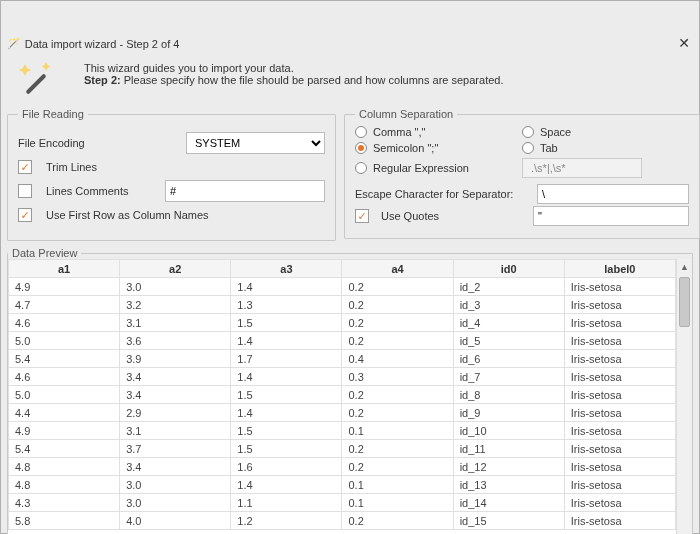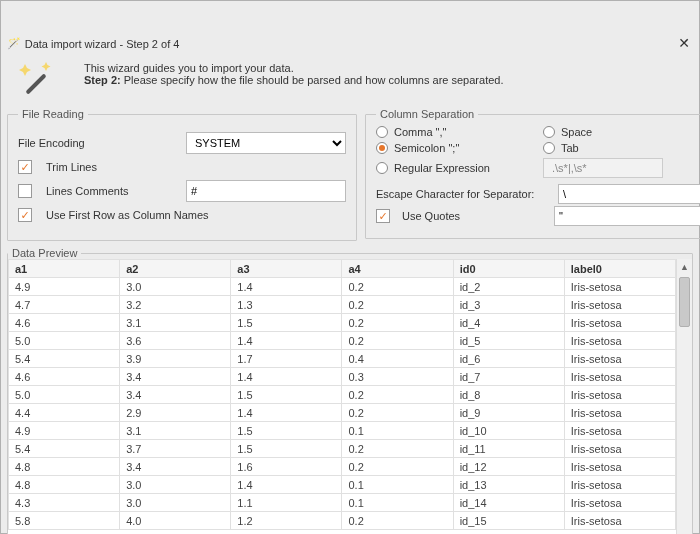--- a/index.html
+++ b/index.html
@@ -12,42 +12,42 @@
   .header { display:flex; padding:8px 15px 10px; gap:28px; }
   .header-text { font-size:11px; color:#333; }
   .content { display:flex; padding:2px 6px 0; gap:8px; }
   .col-left { flex:1; }
   .col-right { flex:1; }
   fieldset { border:1px solid #c8c8c8; border-radius:1px; margin:0; padding:6px 10px 12px; }
   legend { color:#555; padding:0 4px; }
   .row { display:flex; align-items:center; margin:6px 0; gap:8px; }
   .label { width:160px; color:#333; }
   select, input[type="text"] { height:22px; border:1px solid #bbb; background:#fff; font-size:11px; padding:0 4px; }
-  select.enc { width:160px; }
+  select.enc { width:139px; }
   input.comment { width:160px; }
   .chk { width:14px; height:14px; border:1px solid #999; background:#fff; display:inline-flex; align-items:center; justify-content:center; margin-right:6px; }
   .chk.checked::after { content:'✓'; color:#e6762b; font-size:11px; line-height:1; }
   .radio { width:12px; height:12px; border:1px solid #888; border-radius:50%; background:#fff; display:inline-flex; align-items:center; justify-content:center; margin-right:6px; }
   .radio.checked::after { content:''; width:6px; height:6px; background:#e6762b; border-radius:50%; display:block; }
   .sep-grid { display:grid; grid-template-columns: 1fr 1fr; row-gap:4px; margin-bottom:6px; }
   .sep-grid .cell { display:flex; align-items:center; }
   .sep-grid input.rx { width:120px; height:20px; background:#f2f2f2; border:1px solid #ccc; color:#888;padding-left:8px; }
   .esc-row { display:flex; align-items:center; margin-top:2px; gap:6px; }
   .esc-row .lab { width:176px; }
   .esc-row input { flex:1; height:20px; }
   .preview-wrap { margin:6px 6px 0; }
   fieldset.preview { padding:0; }
   .tbl-wrap { height:286px; overflow:hidden; position:relative; background:#fff; }
   .scrollbar { position:absolute; right:0; top:0; bottom:0; width:16px; background:#f0f0f0; border-left:1px solid #ddd; }
   .scrollbar .thumb { position:absolute; top:18px; left:2px; right:2px; height:50px; background:#c9c9c9; border:1px solid #b0b0b0; border-radius:2px; }
   .scrollbar .arrow { position:absolute; left:0; right:0; height:16px; display:flex; align-items:center; justify-content:center; color:#666; font-size:9px; }
   .scrollbar .arrow.top { top:0; } .scrollbar .arrow.bot { bottom:0; }
   table { border-collapse:collapse; width:calc(100% - 16px); table-layout:fixed; }
   th, td { border:1px solid #e0e0e0; padding:2px 6px; text-align:left; height:18px; font-size:11px; overflow:hidden; white-space:nowrap; }
-  th { background:#f5f5f5; font-weight:bold; }
+  th { background:#f5f5f5; font-weight:bold;text-align:center; }
   tbody tr td { color:#444; }
   .footer { display:flex; justify-content:flex-end; align-items:center; gap:6px; padding:6px 10px 8px; }
   .btn { display:flex; align-items:center; gap:4px; height:24px; padding:0 10px; border:1px solid #b5b5b5; background:linear-gradient(#fdfdfd,#e8e8e8); color:#333; border-radius:2px; }
   .btn.disabled { color:#aaa; }
   .btn .underline { text-decoration:underline;text-align:center; }
   .ico-arrow-left::before { content:'←'; color:#555; }
   .ico-arrow-right::before { content:'→'; color:#555; }
   .ico-flag::before { content:'⚑'; color:#aaa; }
   .ico-cancel::before { content:'✖'; color:#d9362a; }
   .wand-ico::before { content:'🪄'; }

